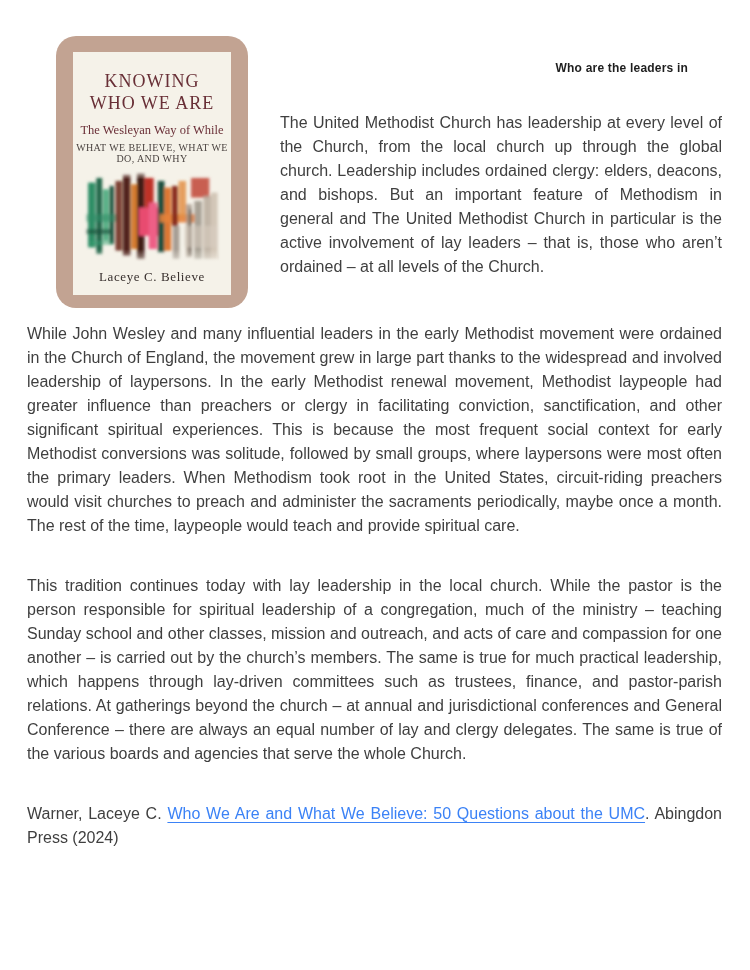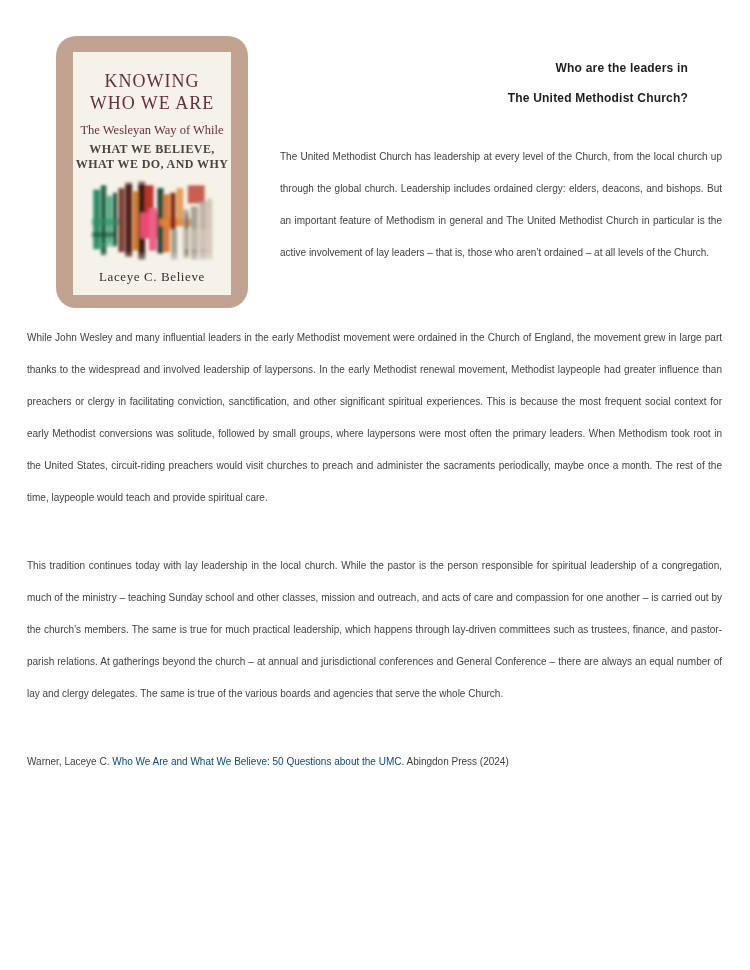--- a/index.html
+++ b/index.html
@@ -38,21 +38,21 @@
     letter-spacing: 1px;
     color: #682f36;
   }
   .bk-subtitle {
     margin-top: 9px;
     font-size: 12.5px;
     color: #6b3038;
   }
   .bk-tagline {
     margin-top: 4px;
-    font-size: 12px; font-weight: bold;
+    font-size: 10px; font-weight: normal;
     letter-spacing: 0.4px;
     color: #4a4340;
   }
   .bk-art { margin-top: 7px; display: block; }
   .bk-author {
     margin-top: auto;
     margin-bottom: 10px;
     font-size: 13px;
     letter-spacing: 0.6px;
     color: #38302e;
@@ -62,32 +62,33 @@
   .heading {
     margin-top: 17px;
     padding-right: 34px;
     text-align: right;
     font-size: 12px; font-weight: bold;
     line-height: 30px;
     color: #1e1e1e;
     letter-spacing: 0.2px;
   }
   .body-text {
-    font-size: 10px;
-    line-height: 32px;
+    font-size: 16px;
+    line-height: 24px;
     text-align: justify;
     color: #3f3f3f;
   }
   .lead { margin-top: 28px; }
 
   .para { margin-top: 36px; }
   .para-first { margin-top: 14px; }
 
   .citation-title {
-    color: #0c4a6e;
+    color: #3b82f6;
+    text-decoration: underline;
     text-underline-offset: 3px;
     cursor: pointer;
   }
 </style>
 </head>
 <body>
 
 <div class="page">
 
   <div class="top-row">
@@ -148,21 +149,20 @@
           <rect x="0" y="0" width="158" height="10" fill="url(#fadeT)"></rect>
         </svg>
 
         <div class="bk-author">Laceye C. Believe</div>
       </div>
     </div>
 
     <div class="intro-col">
       <h1 class="heading">
         <div>Who are the leaders in</div>
-        <div>The United Methodist Church?</div>
       </h1>
       <p class="body-text lead">The United Methodist Church has leadership at every level of the Church, from the local church up through the global church. Leadership includes ordained clergy: elders, deacons, and bishops. But an important feature of Methodism in general and The United Methodist Church in particular is the active involvement of lay leaders – that is, those who aren’t ordained – at all levels of the Church.</p>
     </div>
 
   </div>
 
   <p class="body-text para para-first">While John Wesley and many influential leaders in the early Methodist movement were ordained in the Church of England, the movement grew in large part thanks to the widespread and involved leadership of laypersons. In the early Methodist renewal movement, Methodist laypeople had greater influence than preachers or clergy in facilitating conviction, sanctification, and other significant spiritual experiences. This is because the most frequent social context for early Methodist conversions was solitude, followed by small groups, where laypersons were most often the primary leaders. When Methodism took root in the United States, circuit-riding preachers would visit churches to preach and administer the sacraments periodically, maybe once a month. The rest of the time, laypeople would teach and provide spiritual care.</p>
 
   <p class="body-text para">This tradition continues today with lay leadership in the local church. While the pastor is the person responsible for spiritual leadership of a congregation, much of the ministry – teaching Sunday school and other classes, mission and outreach, and acts of care and compassion for one another – is carried out by the church’s members. The same is true for much practical leadership, which happens through lay-driven committees such as trustees, finance, and pastor-parish relations. At gatherings beyond the church – at annual and jurisdictional conferences and General Conference – there are always an equal number of lay and clergy delegates. The same is true of the various boards and agencies that serve the whole Church.</p>
 

